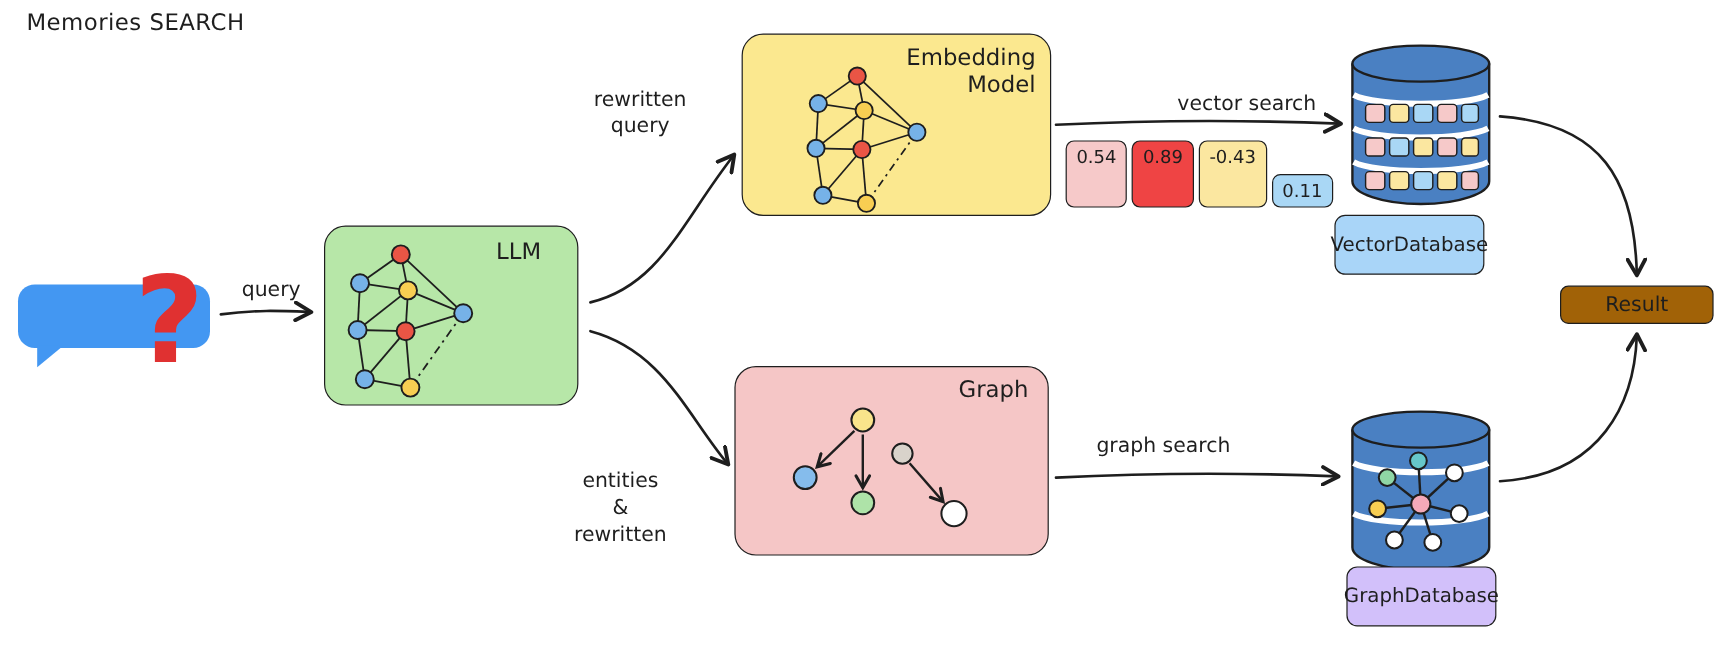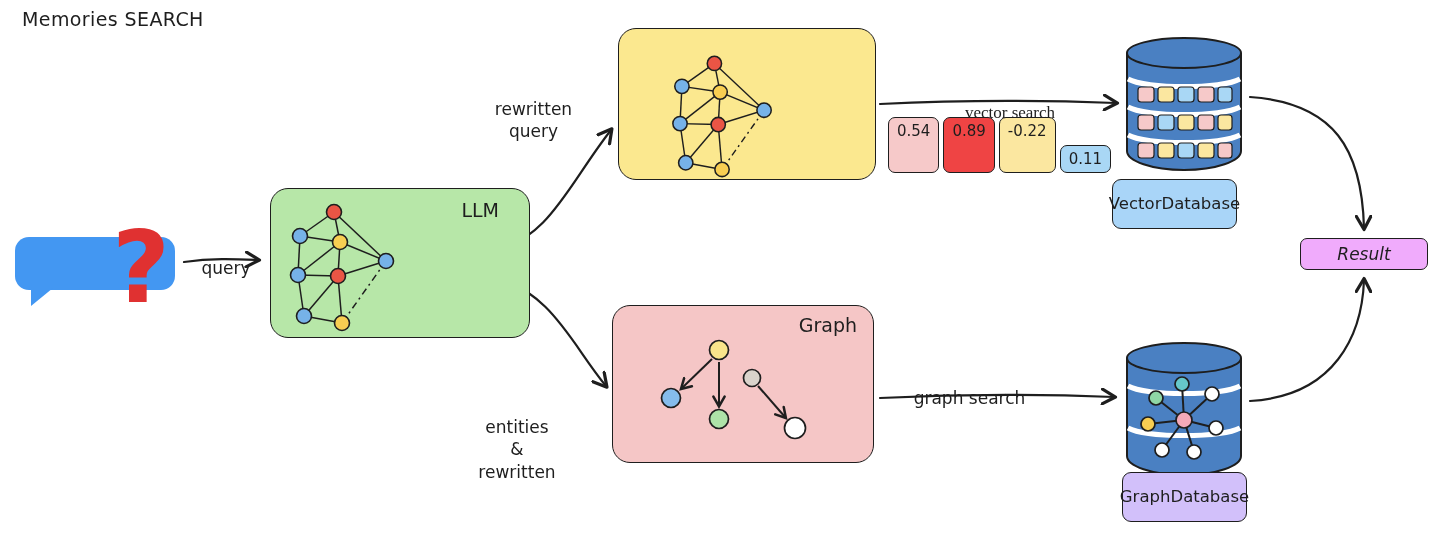--- a/index.html
+++ b/index.html
@@ -15,38 +15,38 @@
   .title { position:absolute; left:22px; top:8px; font-size:19px; letter-spacing:0.4px; }
 
   .bubble { position:absolute; left:15px; top:237px; width:160px; height:53px;
             background:#4397f2; border-radius:14px; }
   .bubble::after { content:""; position:absolute; left:16px; bottom:-16px; width:0; height:0;
             border-top:18px solid #4397f2; border-right:22px solid transparent; }
   .qmark { position:absolute; left:112px; top:218px; font-size:100px; font-weight:bold;
            color:#e03131; line-height:1; z-index:2; }
 
   .box { position:absolute; border:1.8px solid #1e1e1e; border-radius:18px; }
-  #llm-box { left:270px; top:188px; width:260px; height:150px;padding-left:42px; }
+  #llm-box { left:270px; top:188px; width:212px; height:150px;padding-left:42px; }
   #embedding-box { left:618px; top:28px; width:258px; height:152px; }
   #graph-box { left:612px; top:305px; width:262px; height:158px; }
   .box-label { position:absolute; font-size:19px; line-height:1.2; }
   #llm-box .box-label { right:30px; top:10px; }
   #embedding-box .box-label { right:12px; top:8px; text-align:right; }
   #graph-box .box-label { right:16px; top:8px; }
   .box-label span { display:block; }
   .net-icon { position:absolute; }
   #llm-box .net-icon { left:16px; top:10px; }
   #embedding-box .net-icon { left:48px; top:22px; }
   #graph-box .net-icon { left:24px; top:30px; }
 
-  .edge-label { position:absolute; font-size:17px; text-align:center; line-height:1.32;margin-top:26px; }
+  .edge-label { position:absolute; font-size:17px; text-align:center; line-height:1.32; }
   #query-label { left:196px; top:231px; width:60px; }
   #rewritten-label { left:476px; top:72px; width:115px; }
   #entities-label { left:462px; top:390px; width:110px; }
-  #vector-search-label { left:935px; top:76px; width:150px;font-family:Liberation Serif, serif; }
+  #vector-search-label { left:964px; top:76px; width:150px; }
   #graph-search-label { left:902px; top:361px; width:135px; }
 
   .chips { position:absolute; left:888px; top:117px; display:flex; gap:4px;border-radius:10px; }
   .chip { border:1.7px solid #1e1e1e; border-radius:7px; padding:4px 8px; font-size:15px; }
 
   .dbsvg { position:absolute; }
   #vector-db-icon { left:1124px; top:33px; }
   #graph-db-icon { left:1124px; top:338px; }
 
   .label-box { position:absolute; border:1.7px solid #1e1e1e; border-radius:9px;
@@ -109,20 +109,24 @@
         <circle cx="99" cy="62" r="7.5" fill="#76b2e8"></circle>
       <circle cx="11" cy="76" r="7.5" fill="#76b2e8"></circle>
         <circle cx="51" cy="77" r="7.5" fill="#ea5545"></circle>
       <circle cx="17" cy="117" r="7.5" fill="#76b2e8"></circle>
         <circle cx="55" cy="124" r="7.5" fill="#f8ce52"></circle>
     </g>
   </svg>
 </div>
 
 <div class="box" id="embedding-box" style="background-color: rgb(251, 232, 143);">
+  <span class="box-label">
+    <span>Embedding</span>
+    <span>Model</span>
+  </span>
   <svg class="net-icon" width="112" height="128" viewBox="0 0 112 134">
     <g stroke="#1e1e1e" stroke-width="1.5">
       <line x1="47" y1="13" x2="13" y2="37"></line>
         <line x1="47" y1="13" x2="53" y2="43"></line>
       <line x1="47" y1="13" x2="99" y2="62"></line>
         <line x1="13" y1="37" x2="53" y2="43"></line>
       <line x1="13" y1="37" x2="11" y2="76"></line>
         <line x1="53" y1="43" x2="11" y2="76"></line>
       <line x1="53" y1="43" x2="51" y2="77"></line>
         <line x1="53" y1="43" x2="99" y2="62"></line>
@@ -179,21 +183,21 @@
   <span style="display:block">entities</span>
   <span style="display:block">&amp;</span>
   <span style="display:block">rewritten</span>
 </div>
 <div class="edge-label" id="vector-search-label">vector search</div>
 <div class="edge-label" id="graph-search-label">graph search</div>
 
 <div class="chips">
   <span class="chip" style="background: rgb(246, 201, 201);">0.54</span>
   <span class="chip" style="background: #ef4444;">0.89</span>
-  <span class="chip" style="background: rgb(251, 231, 160);">-0.22</span>
+  <span class="chip" style="background: rgb(251, 231, 160);">-0.43</span>
   <span class="chip" style="background: rgb(169, 215, 245); margin-top: 28px;">0.11</span>
 </div>
 
 <svg class="dbsvg" id="vector-db-icon" width="120" height="140" viewBox="0 0 120 140">
   <path d="M3,20 L3,118 C3,128 28,137 60,137 C92,137 117,128 117,118 L117,20" fill="#4a80c2" stroke="#1e1e1e" stroke-width="2"></path>
   <ellipse cx="60" cy="20" rx="57" ry="15" fill="#4a80c2" stroke="#1e1e1e" stroke-width="2"></ellipse>
   <path d="M4,46 C22,56 98,56 116,46" fill="none" stroke="#ffffff" stroke-width="5"></path>
   <path d="M4,74 C22,84 98,84 116,74" fill="none" stroke="#ffffff" stroke-width="5"></path>
   <path d="M4,102 C22,112 98,112 116,102" fill="none" stroke="#ffffff" stroke-width="5"></path>
   <g stroke="#1e1e1e" stroke-width="1.2">
@@ -242,15 +246,15 @@
 </svg>
 
 <div class="label-box" id="vector-db-label" style="background-color: rgb(169, 213, 248);">
   <span>Vector</span>
   <span>Database</span>
 </div>
 <div class="label-box" id="graph-db-label" style="background-color: rgb(210, 192, 250);">
   <span>Graph</span>
   <span>Database</span>
 </div>
-<div class="label-box" id="result-box" style="background-color: #f0abfc; font-style: italic;">
+<div class="label-box" id="result-box" style="background-color: #a16207;">
   <span>Result</span>
 </div>
 
 </body></html>

